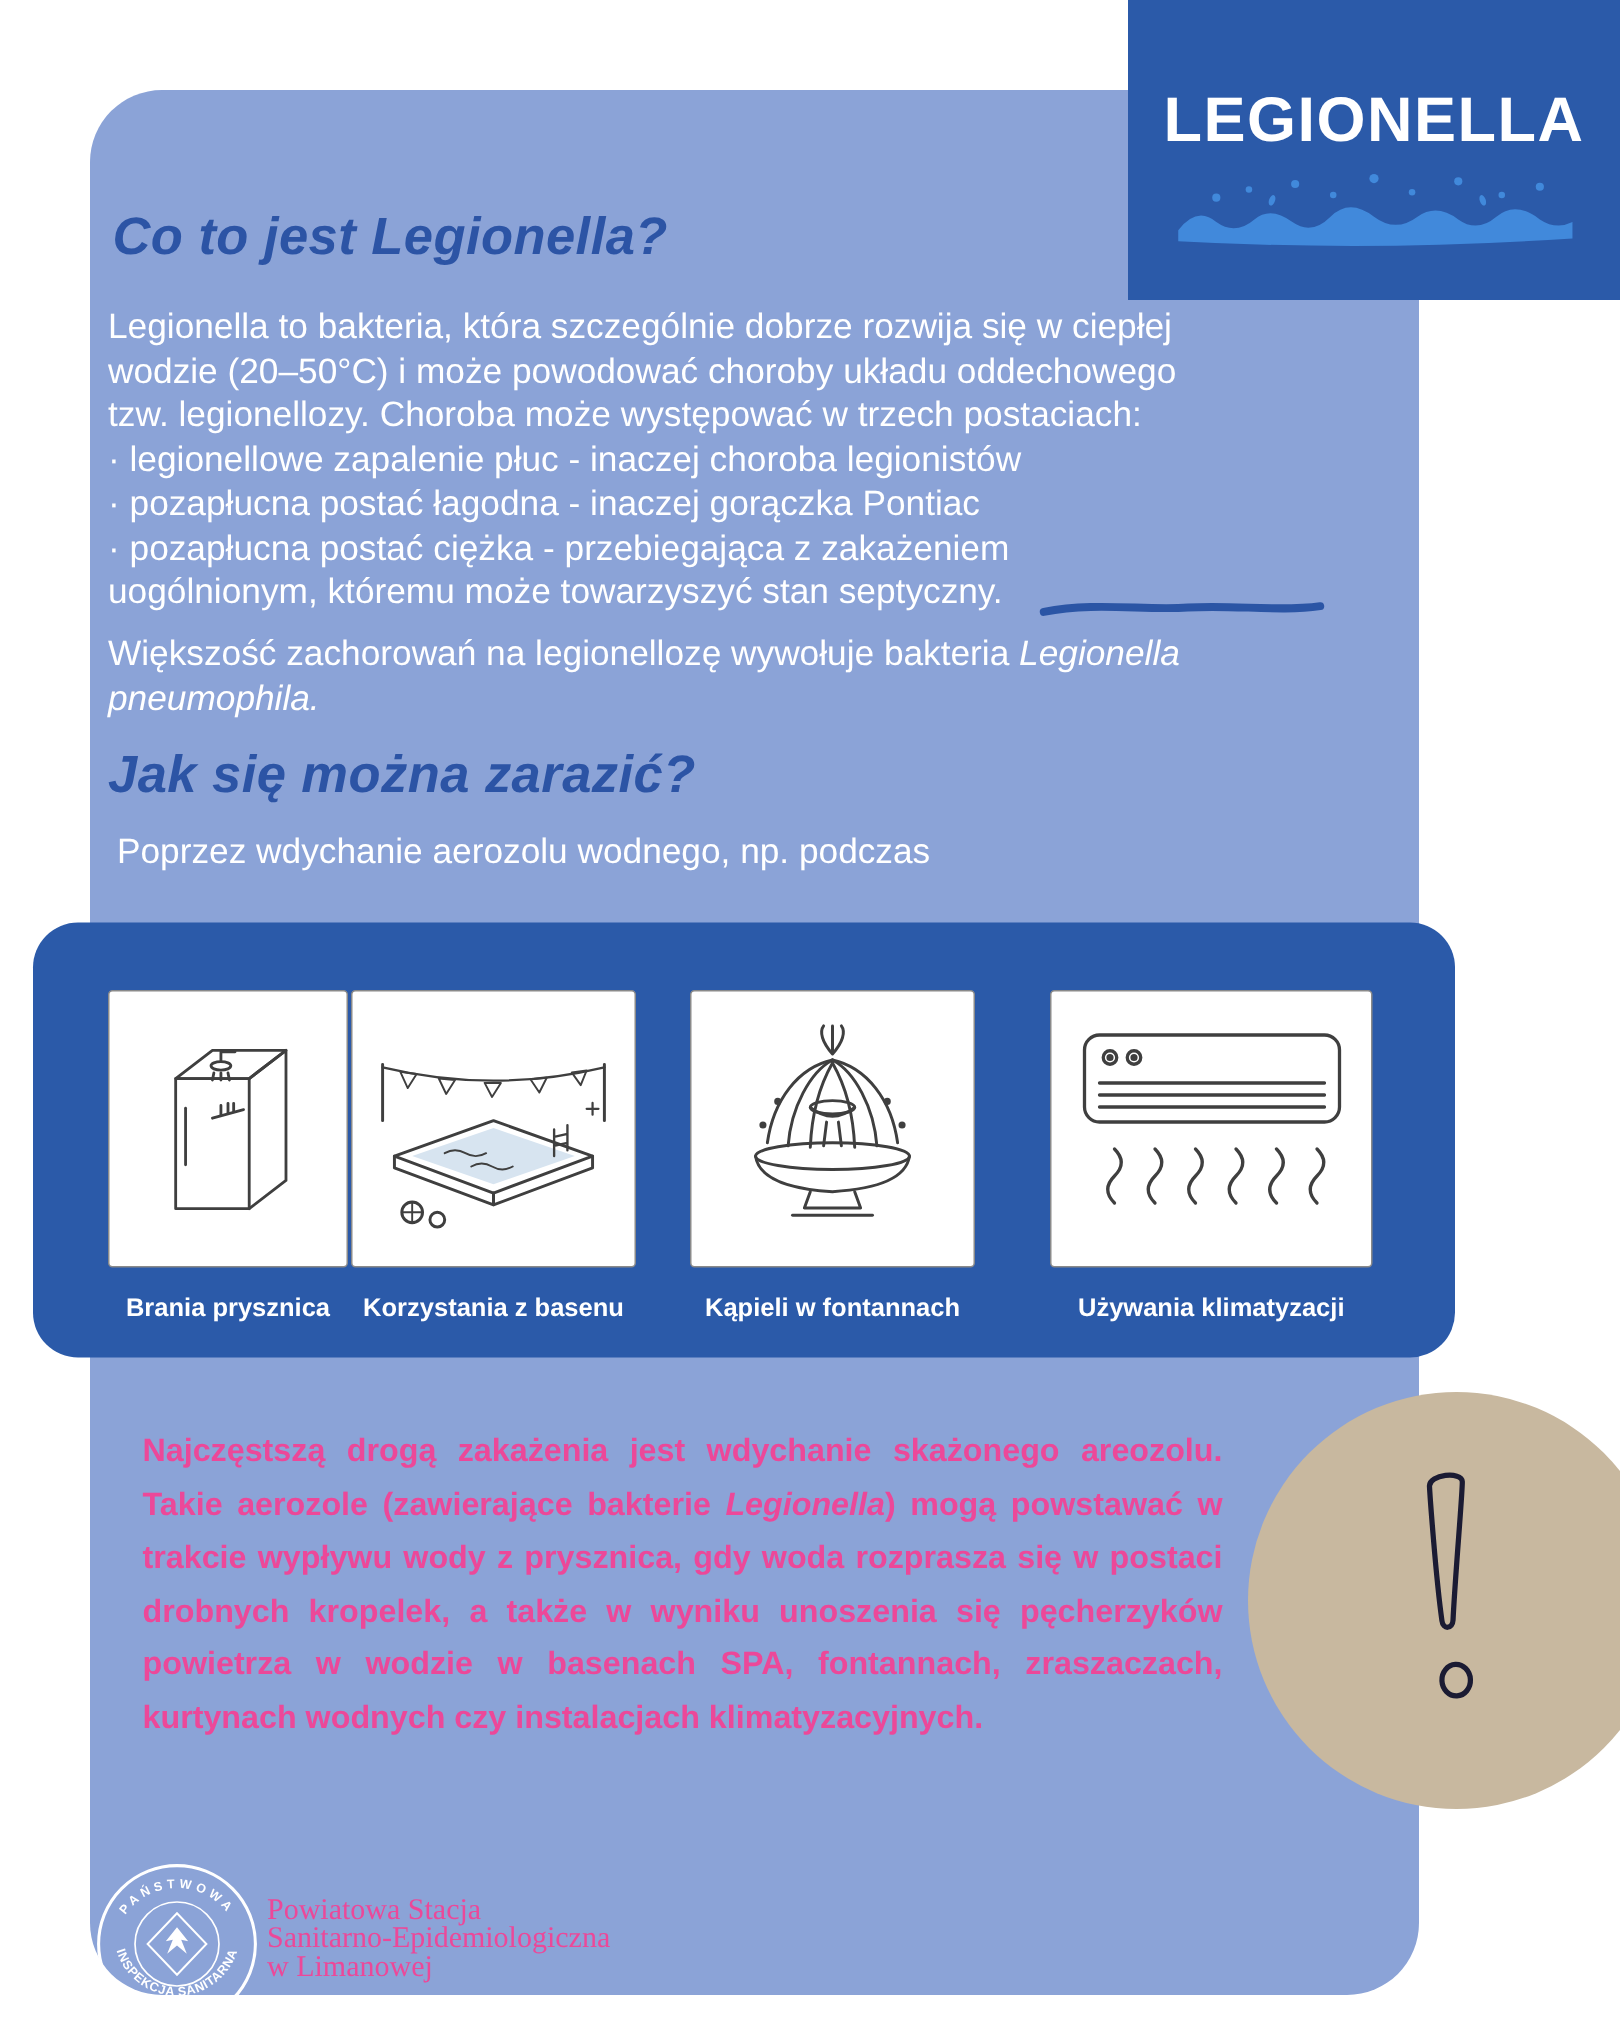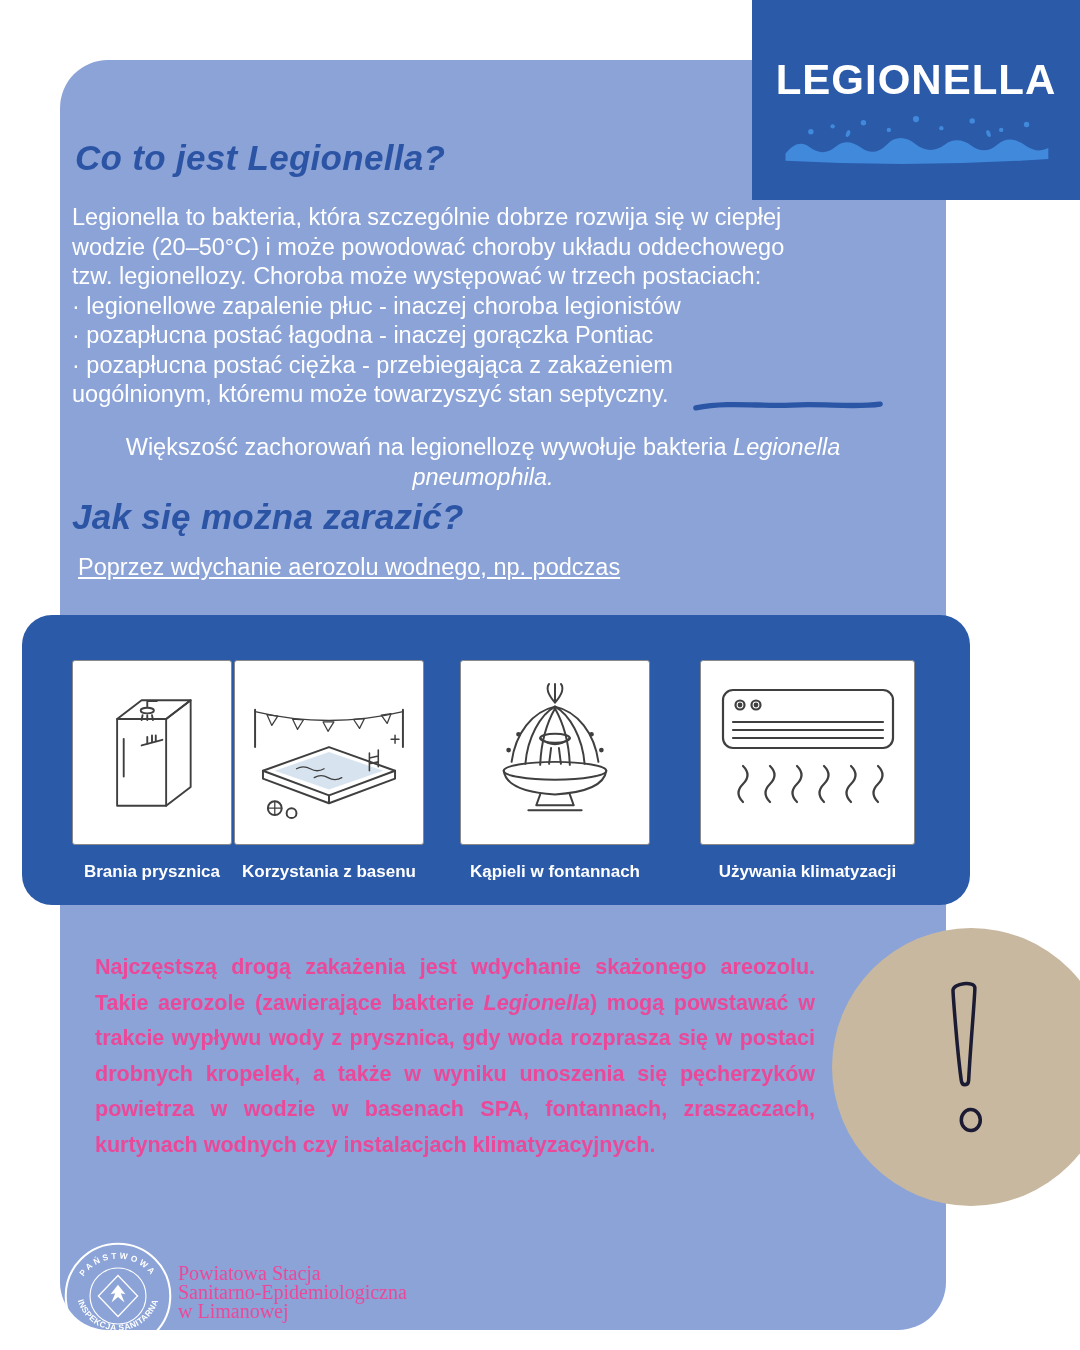--- a/index.html
+++ b/index.html
@@ -19,22 +19,22 @@
   }
   .title { margin-top:56px; color:#ffffff; font-size:42px; font-weight:800; letter-spacing:1px; }
   .splash { width:292px; height:58px; margin-top:6px; }
 
   .h { position:absolute; color:#2C54A5; font-size:35px; font-weight:800; letter-spacing:0.3px; z-index:2;font-style:italic; }
   .what-h { left:75px; top:138px; }
   .how-h  { left:72px; top:497px; }
 
   .body { position:absolute; color:#ffffff; font-size:23.5px; line-height:29.5px; font-weight:400; z-index:2; }
   .intro { left:72px; top:203px; width:822px; white-space:pre-line; }
-  .note  { left:72px; top:433px; width:822px;text-align:center; }
-  .how-intro { left:78px; top:553px;text-decoration:underline; }
+  .note  { left:72px; top:421px; width:822px; }
+  .how-intro { left:78px; top:553px; }
   .it { font-style:italic; }
 
   .brush { position:absolute; left:692px; top:398px; width:192px; height:16px; z-index:2; }
 
   .band {
     position:absolute; left:22px; top:615px; width:948px; height:290px;
     background:#2B5AA9; border-radius:30px; z-index:3;
   }
   .col { position:absolute; top:45px; text-align:center; }
   .col .card {

